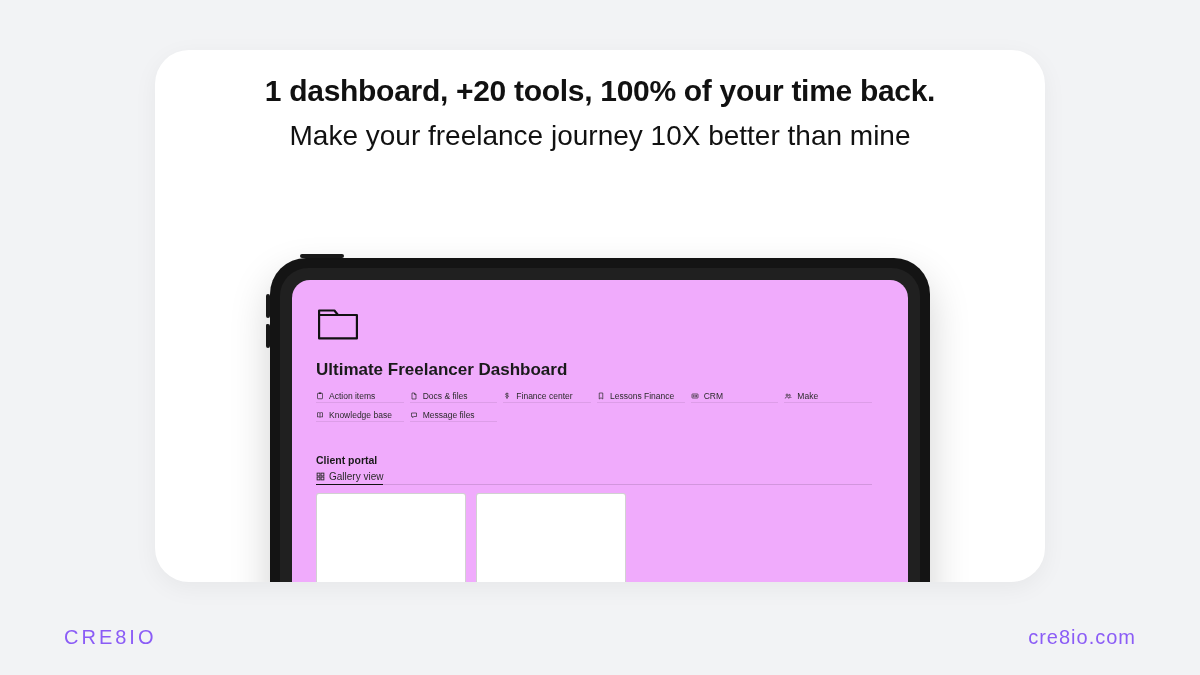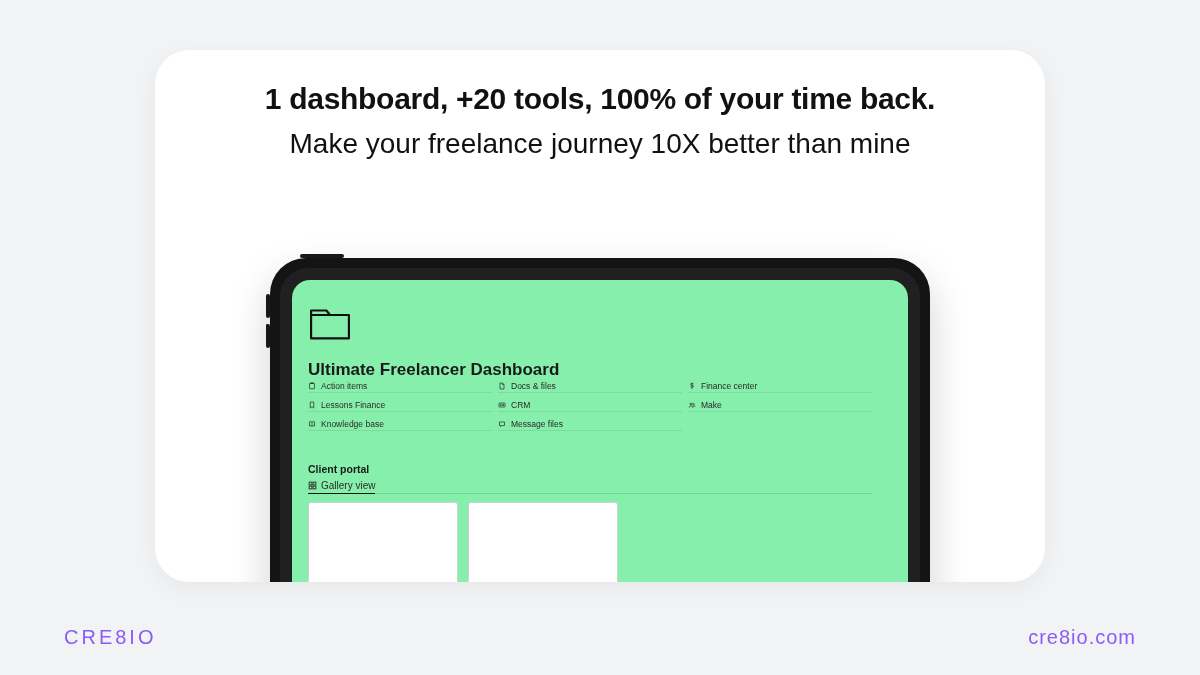--- a/index.html
+++ b/index.html
@@ -17,21 +17,21 @@
     width: 890px;
     height: 532px;
     background: #ffffff;
     border-radius: 34px;
     box-shadow: 0 6px 24px rgba(0,0,0,0.05);
     overflow: hidden;
     text-align: center;
   }
 
   .headline {
-    margin-top: 32px;
+    margin-top: 24px;
     font-size: 30px;
     font-weight: 700;
     color: #111;
     letter-spacing: -0.3px;
   }
   .subline {
     margin-top: 12px;
     font-size: 28px;
     font-weight: 400;
     color: #111;
@@ -61,42 +61,43 @@
 
   .tablet-inner {
     position: absolute;
     left: 10px; right: 10px; top: 10px; bottom: 0;
     background: #202020;
     border-radius: 28px;
     padding: 12px;
   }
   .screen {
     width: 100%; height: 100%;
-    background: #86efac;
+    background: #f0abfc;
     border-radius: 18px;
     text-align: left;
-    padding: 26px 36px 0 16px;
+    padding: 26px 36px 0 24px;
     overflow: hidden;
   }
 
   .folder-icon {
     width: 44px; height: 36px; display:block;
     stroke: #111; fill: none; stroke-width: 2.4;
   }
 
   .doc-title {
     margin-top: 18px;
     font-size: 17px;
     font-weight: 700;
     color: #1a1a1a;
   }
 
   .link-grid {
+    margin-top: 10px;
     display: grid;
-    grid-template-columns: repeat(3, 1fr);
+    grid-template-columns: repeat(6, 1fr);
     row-gap: 4px;
     column-gap: 8px;
     gap: 6px;
   }
   .link-item {
     display: flex;
     align-items: center;
     gap: 5px;
     font-size: 8.5px;
     color: #2a2a2a;

